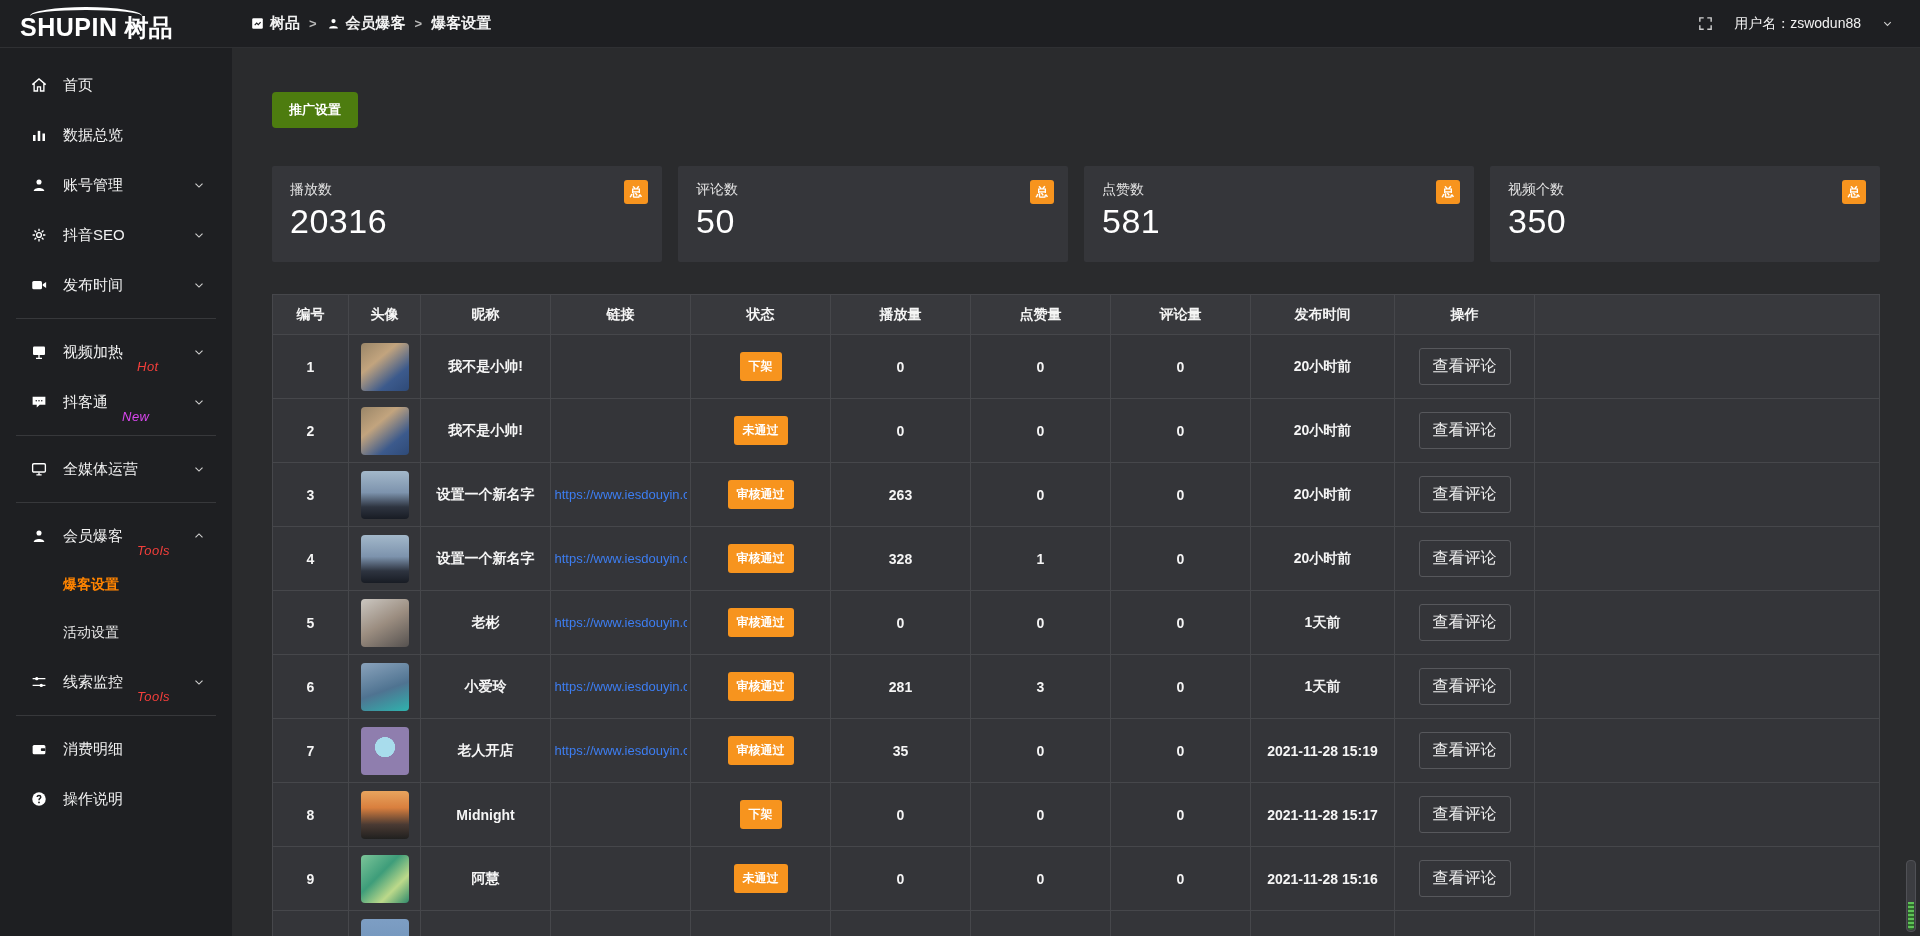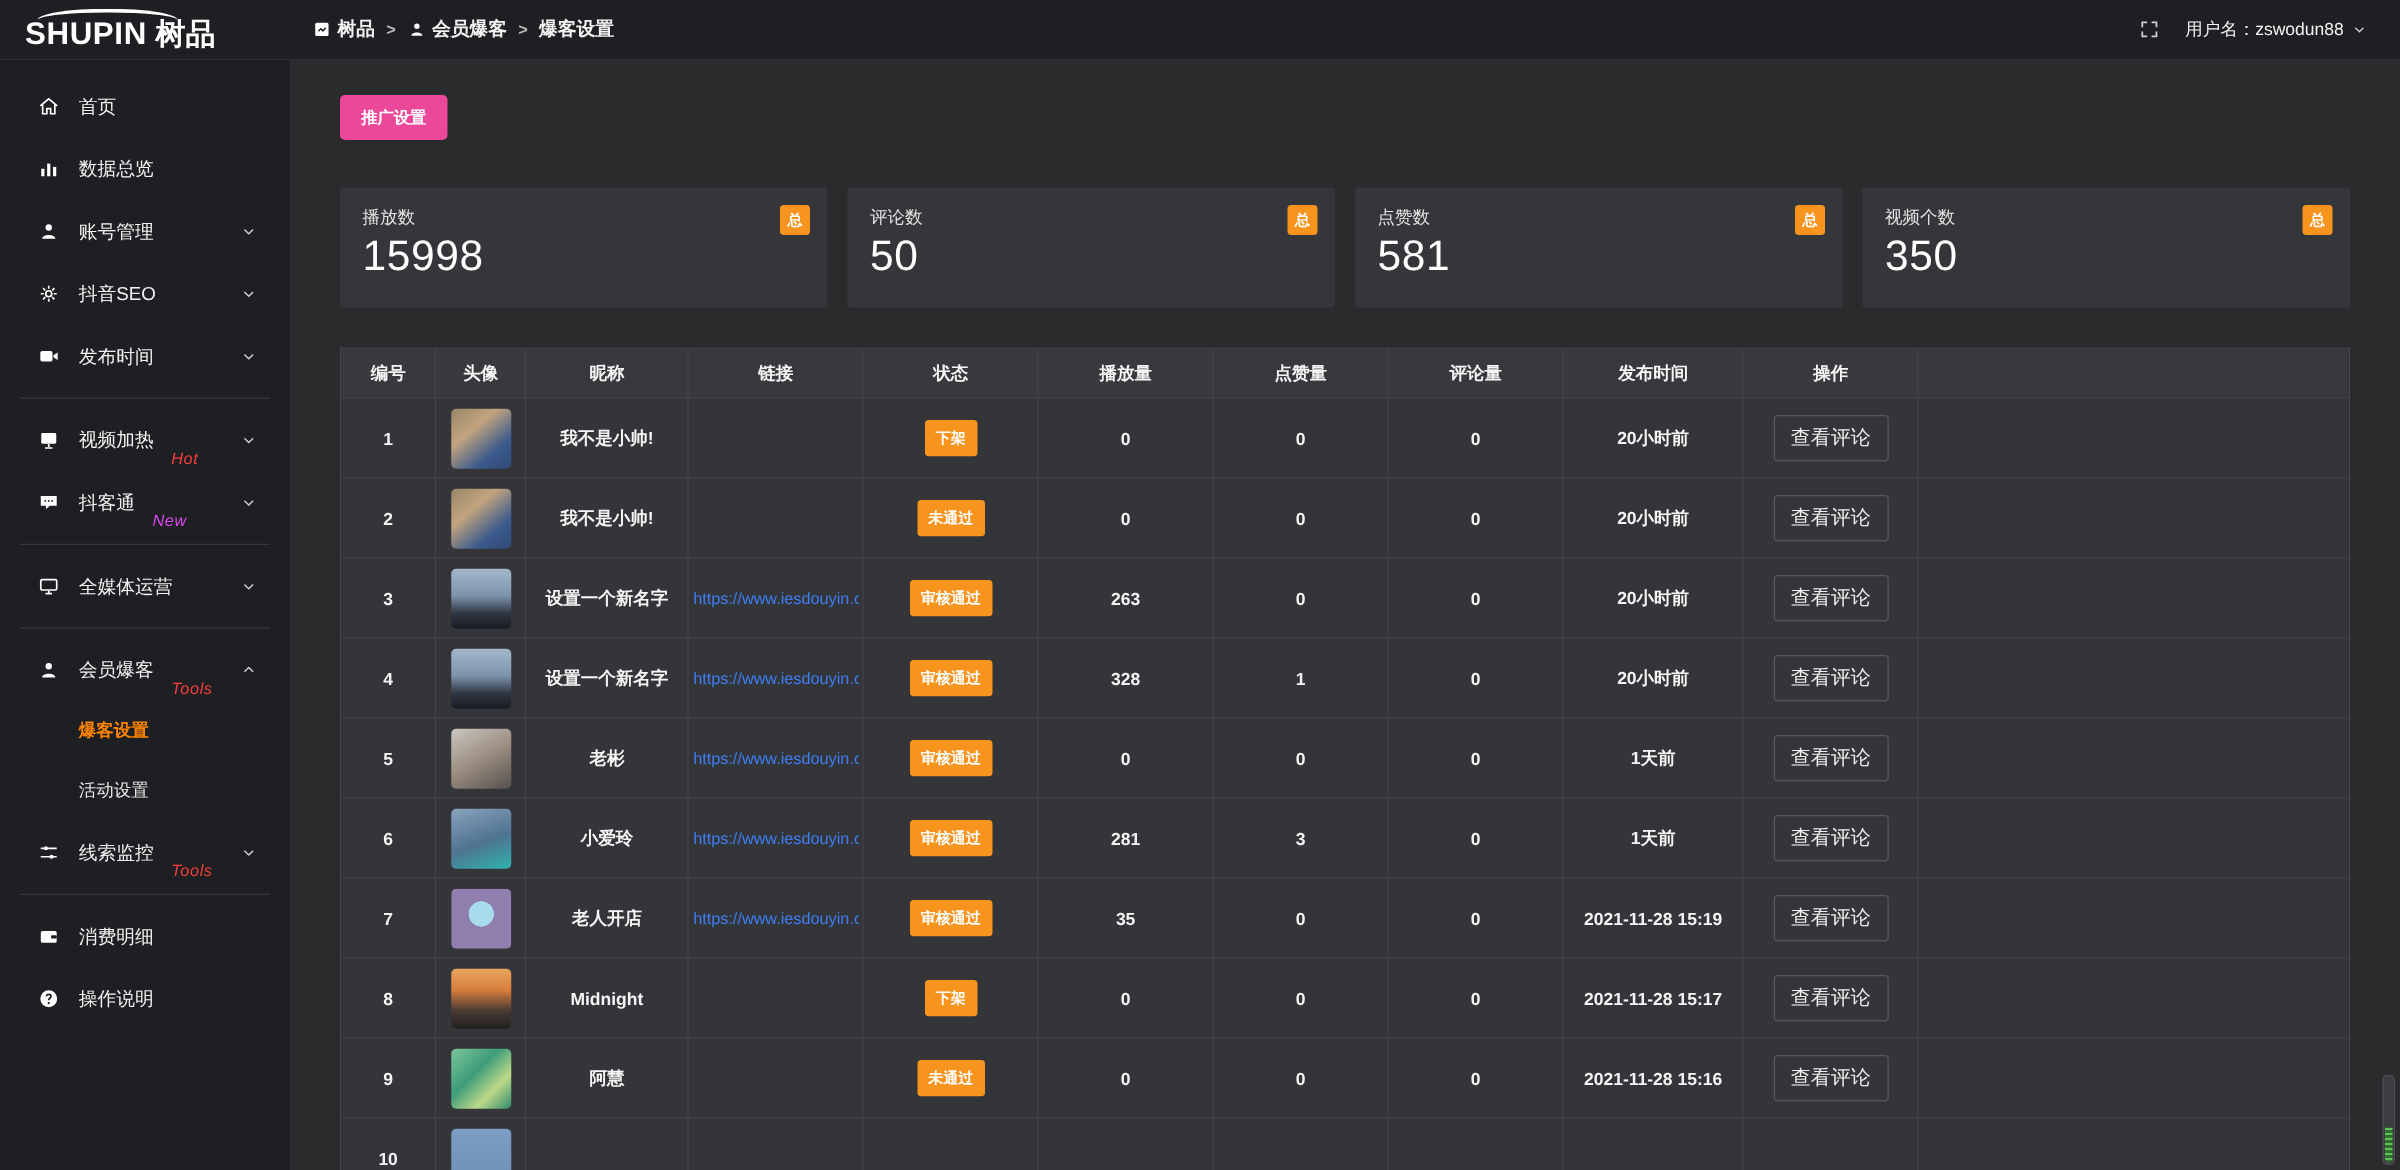--- a/index.html
+++ b/index.html
@@ -20,40 +20,40 @@
   .logo-block { display:flex; flex-direction:column; align-items:flex-start; }
   .logo-arc { width:112px; height:9px; border-top:3px solid #fff;
     border-radius:50% 50% 0 0 / 100% 100% 0 0; margin-left:10px; margin-bottom:-1px; }
   .logo-en { font-size:25px; font-weight:bold; letter-spacing:0.5px; line-height:1; }
   .logo-cn { font-size:24px; font-weight:bold; margin-left:7px; line-height:1.05; }
   #breadcrumb { display:flex; align-items:center; gap:9px; margin-left:18px; }
   .crumb { display:flex; align-items:center; gap:5px; font-size:15px; font-weight:bold; color:#f2f2f2; cursor:pointer; }
   .crumb-sep { color:#b9b9b9; font-size:13px; font-weight:bold; }
   #topbar-right { margin-left:auto; display:flex; align-items:center; gap:20px; padding-right:26px; }
   #fullscreen-btn { cursor:pointer; display:flex; align-items:center; }
-  #user-menu { display:flex; align-items:center; gap:6px; font-size:14px; color:#f2f2f2; cursor:pointer; }
+  #user-menu { display:flex; align-items:center; gap:20px; font-size:14px; color:#f2f2f2; cursor:pointer; }
 
   
   #sidebar {
     position:absolute; top:48px; left:0; width:232px; height:888px;
     background:#1e1f22; padding-top:12px; z-index:4;
   }
   .side-item { height:50px; display:flex; align-items:center; padding:0 26px 0 30px; cursor:pointer; position:relative; }
   .side-item .mi-icon { width:18px; display:flex; justify-content:center; }
   .side-item .mi-label { font-size:15px; color:#f2f2f2; margin-left:15px; white-space:nowrap; }
   .mi-badge { font-size:13px; font-weight:normal; font-style:italic; margin-left:14px; letter-spacing:0.5px;margin-top:28px; }
   .mi-chev { margin-left:auto; display:flex; }
   .side-sub { height:48px; display:flex; align-items:center; padding-left:63px; font-size:14px; color:#e8e8e8; cursor:pointer; }
   .side-sub.active { color:#ff8400; font-weight:bold; }
   .side-divider { height:1px; background:#37383b; margin:8px 16px; }
 
   
   #content { position:absolute; left:232px; top:48px; width:1688px; height:888px; padding:0 40px; overflow:hidden; }
   #promo-btn {
-    margin-top:28px; display:inline-block; background:#ec4899; color:#fff;
+    margin-top:44px; display:inline-block; background:#4d7c0f; color:#fff;
     font-size:13px; font-weight:bold; padding:9px 17px; border:none; border-radius:4px; cursor:pointer;
     font-family:Liberation Sans, sans-serif;
   }
   
   #stats-row { display:flex; gap:16px; margin-top:38px; }
   .stat-card { flex:1; height:96px; background:#35363a; border-radius:2px; padding:15px 18px; position:relative; }
   .stat-label { font-size:14px; color:#e3e3e3; }
   .stat-value { font-size:34px; font-weight:500; margin-top:3px; letter-spacing:0.5px; }
   .stat-badge { position:absolute; top:14px; right:14px; width:24px; height:24px; background:#f7941e;
     border-radius:3px; display:flex; align-items:center; justify-content:center; font-size:12px; font-weight:bold; }
@@ -363,21 +363,21 @@
       </span>
       <span class="mi-label">操作说明</span>
     </div>
   </div>
 
 <div id="content">
   <button id="promo-btn">推广设置</button>
   <div id="stats-row">
       <div class="stat-card">
         <div class="stat-label">播放数</div>
-        <div class="stat-value">15998</div>
+        <div class="stat-value">20316</div>
         <span class="stat-badge">总</span>
       </div>
       <div class="stat-card">
         <div class="stat-label">评论数</div>
         <div class="stat-value">50</div>
         <span class="stat-badge">总</span>
       </div>
       <div class="stat-card">
         <div class="stat-label">点赞数</div>
         <div class="stat-value">581</div>

